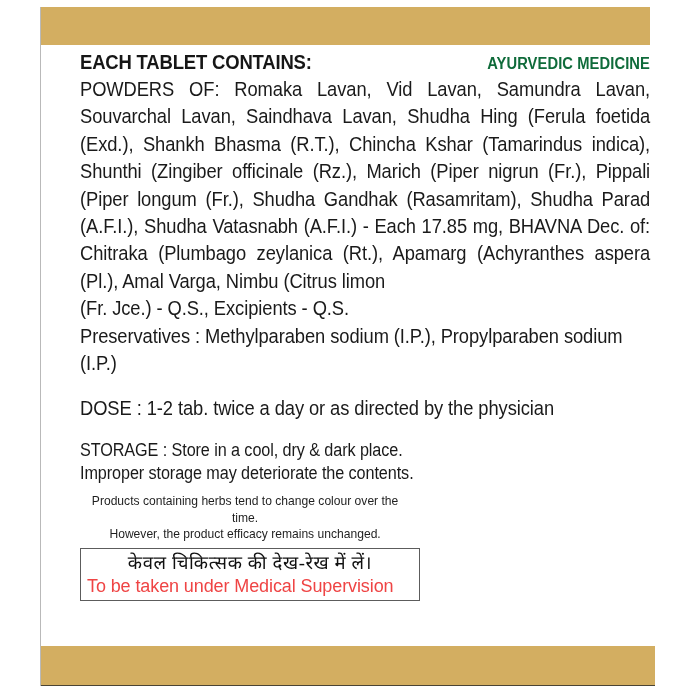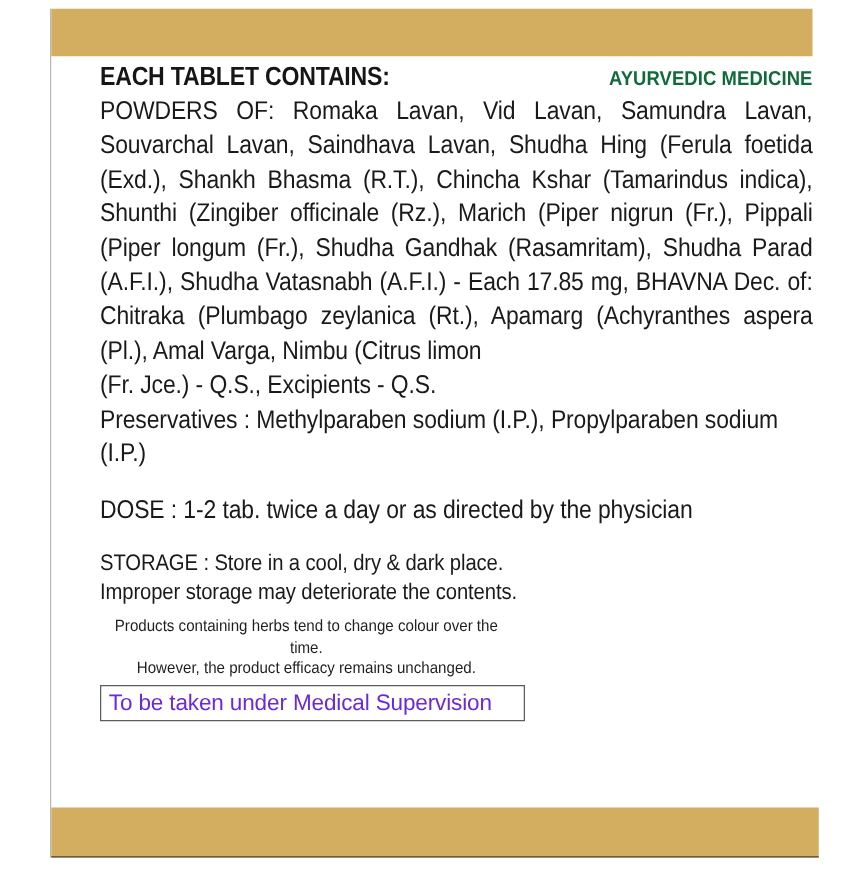--- a/index.html
+++ b/index.html
@@ -164,21 +164,21 @@
     font-size: 18.5px;
     line-height: 24px;
     color: #101010;
     text-align: center;
     letter-spacing: 0.6px;
     white-space: nowrap;
   }
   .english-line {
     font-size: 18px;
     line-height: 22px;
-    color: #6d28d9;
+    color: #ef4444;
     text-align: left;
     letter-spacing: -0.1px;
     white-space: nowrap;
   }
 </style>
 </head>
 <body>
 
 <div id="label-panel">
 
@@ -206,20 +206,21 @@
       <div>STORAGE : Store in a cool, dry &amp; dark place.</div>
       <div>Improper storage may deteriorate the contents.</div>
     </div>
 
     <div class="fineprint">
       <div>Products containing herbs tend to change colour over the time.</div>
       <div>However, the product efficacy remains unchanged.</div>
     </div>
 
     <div class="supervision-box">
+      <div class="hindi-line">केवल चिकित्सक की देख-रेख में लें।</div>
       <div class="english-line">To be taken under Medical Supervision</div>
     </div>
 
   </div>
 
   <div class="band band-bottom"></div>
 
 </div>
 
 </body></html>

